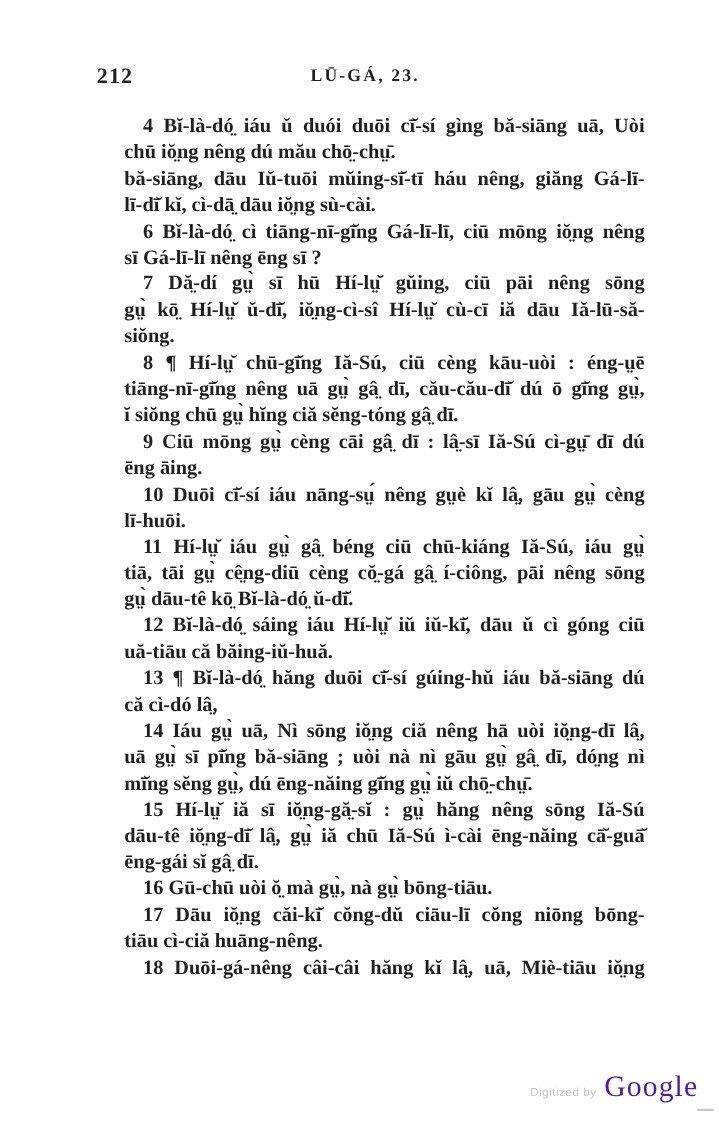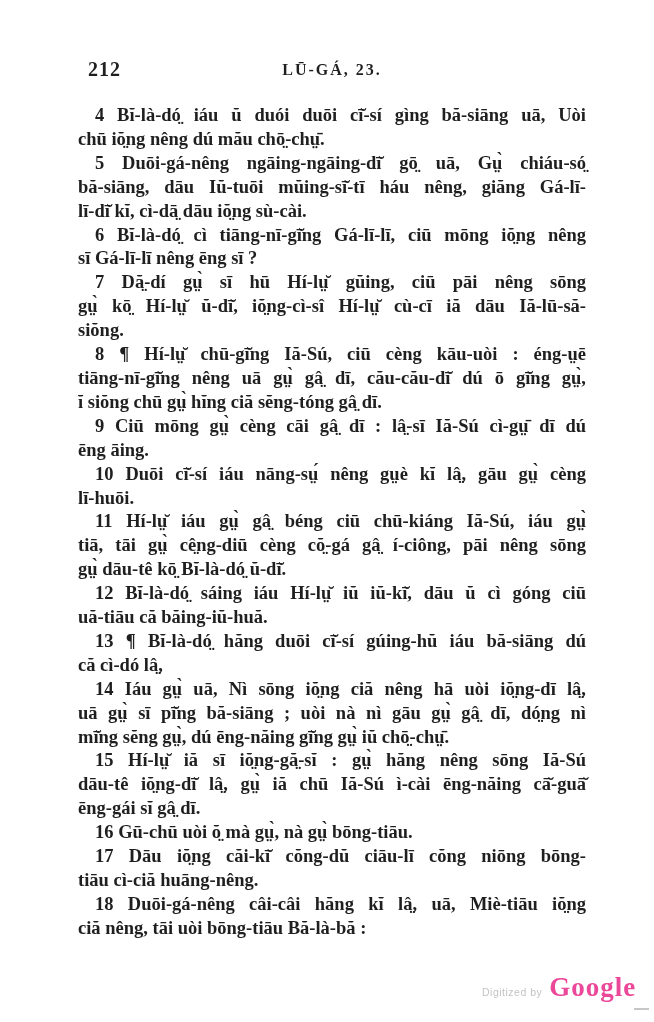--- a/index.html
+++ b/index.html
@@ -41,20 +41,21 @@
     top: 104px;
     width: 508px;
     font-size: 18.5px;
     font-weight: bold;
     line-height: 23.9px;
     text-align: justify;
   }
   .vline {
     text-align: justify;
     text-align-last: justify;
+    margin-left: 35px;
   }
   .vline.last {
     text-align-last: left;
   }
   .vline.first {
     text-indent: 17px;
   }
   .watermark {
     position: absolute;
     left: 438px;
@@ -66,23 +67,23 @@
   }
   .watermark .prefix {
     font-family: "Liberation Sans", sans-serif;
     font-size: 10.5px;
     color: #c3c3c3;
     letter-spacing: 0.5px;
   }
   .watermark .brand {
     font-family: "Liberation Serif", "DejaVu Serif", serif;
     font-size: 27px;
-    color: #ec4899;
+    color: #4c1d95;
     letter-spacing: 1px;
-    font-weight: bold;
+    font-weight: normal;
   }
   .scan-dash {
     position: absolute;
     left: 634px;
     top: 1008px;
     width: 15px;
     height: 2px;
     background: #a9a9a9;
     opacity: 0.65;
   }
@@ -92,21 +93,20 @@
 
 <div class="page">
 
   <div class="page-number">212</div>
 
   <div class="header-title">LŪ-GÁ, 23.</div>
 
   <div class="text-block">
       <div class="vline first"><span>4</span> Bĭ-là-dó̤ iáu ŭ duói duōi cī̆-sí gìng bă-siāng uā, Uòi</div>
       <div class="vline last">chū iŏ̤ng nêng dú mău chō̤-chṳ̄.</div>
-      <div class="vline first"><span>5</span> Duōi-gá-nêng ngāing-ngāing-dī̆ gō̤ uā, Gṳ̀ chiáu-só̤</div>
       <div class="vline">bă-siāng, dāu Iŭ-tuōi mŭing-sī̆-tī háu nêng, giăng Gá-lī-</div>
       <div class="vline last">lī-dī̆ kĭ, cì-dā̤ dāu iŏ̤ng sù-cài.</div>
       <div class="vline first"><span>6</span> Bĭ-là-dó̤ cì tiāng-nī-gī̆ng Gá-lī-lī, ciū mōng iŏ̤ng nêng</div>
       <div class="vline last">sī Gá-lī-lī nêng ēng sī ?</div>
       <div class="vline first"><span>7</span> Dă̤-dí gṳ̀ sī hū Hí-lṳ̆ gŭing, ciū pāi nêng sōng</div>
       <div class="vline">gṳ̀ kō̤ Hí-lṳ̆ ŭ-dī̆, iŏ̤ng-cì-sî Hí-lṳ̆ cù-cī iă dāu Iă-lū-să-</div>
       <div class="vline last">siŏng.</div>
       <div class="vline first"><span>8</span> <span>¶</span> Hí-lṳ̆ chū-gī̆ng Iă-Sú, ciū cèng kāu-uòi : éng-ṳē</div>
       <div class="vline">tiāng-nī-gī̆ng nêng uā gṳ̀ gâ̤ dī, cău-cău-dī̆ dú ō gī̆ng gṳ̀,</div>
       <div class="vline last">ĭ siŏng chū gṳ̀ hĭng ciă sĕng-tóng gâ̤ dī.</div>
@@ -124,21 +124,20 @@
       <div class="vline first"><span>14</span> Iáu gṳ̀ uā, Nì sōng iŏ̤ng ciă nêng hā uòi iŏ̤ng-dī lâ̤,</div>
       <div class="vline">uā gṳ̀ sī pī̆ng bă-siāng ; uòi nà nì gāu gṳ̀ gâ̤ dī, dó̤ng nì</div>
       <div class="vline last">mī̆ng sĕng gṳ̀, dú ēng-năing gī̆ng gṳ̀ iŭ chō̤-chṳ̄.</div>
       <div class="vline first"><span>15</span> Hí-lṳ̆ iă sī iŏ̤ng-gă̤-sĭ : gṳ̀ hăng nêng sōng Iă-Sú</div>
       <div class="vline">dāu-tê iŏ̤ng-dī̆ lâ̤, gṳ̀ iă chū Iă-Sú ì-cài ēng-năing cā̆-guā̆</div>
       <div class="vline last">ēng-gái sĭ gâ̤ dī.</div>
       <div class="vline first last"><span>16</span> Gū-chū uòi ŏ̤ mà gṳ̀, nà gṳ̀ bōng-tiāu.</div>
       <div class="vline first"><span>17</span> Dāu iŏ̤ng căi-kī̆ cŏng-dŭ ciāu-lī cŏng niōng bōng-</div>
       <div class="vline last">tiāu cì-ciă huāng-nêng.</div>
       <div class="vline first"><span>18</span> Duōi-gá-nêng câi-câi hăng kĭ lâ̤, uā, Miè-tiāu iŏ̤ng</div>
-      <div class="vline last">ciă nêng, tāi uòi bōng-tiāu Bă-là-bă :</div>
     </div>
 
   <div class="watermark">
     <span class="prefix">Digitized by</span>
     <span class="brand">Google</span>
   </div>
 
   <div class="scan-dash"></div>
 
 </div>

